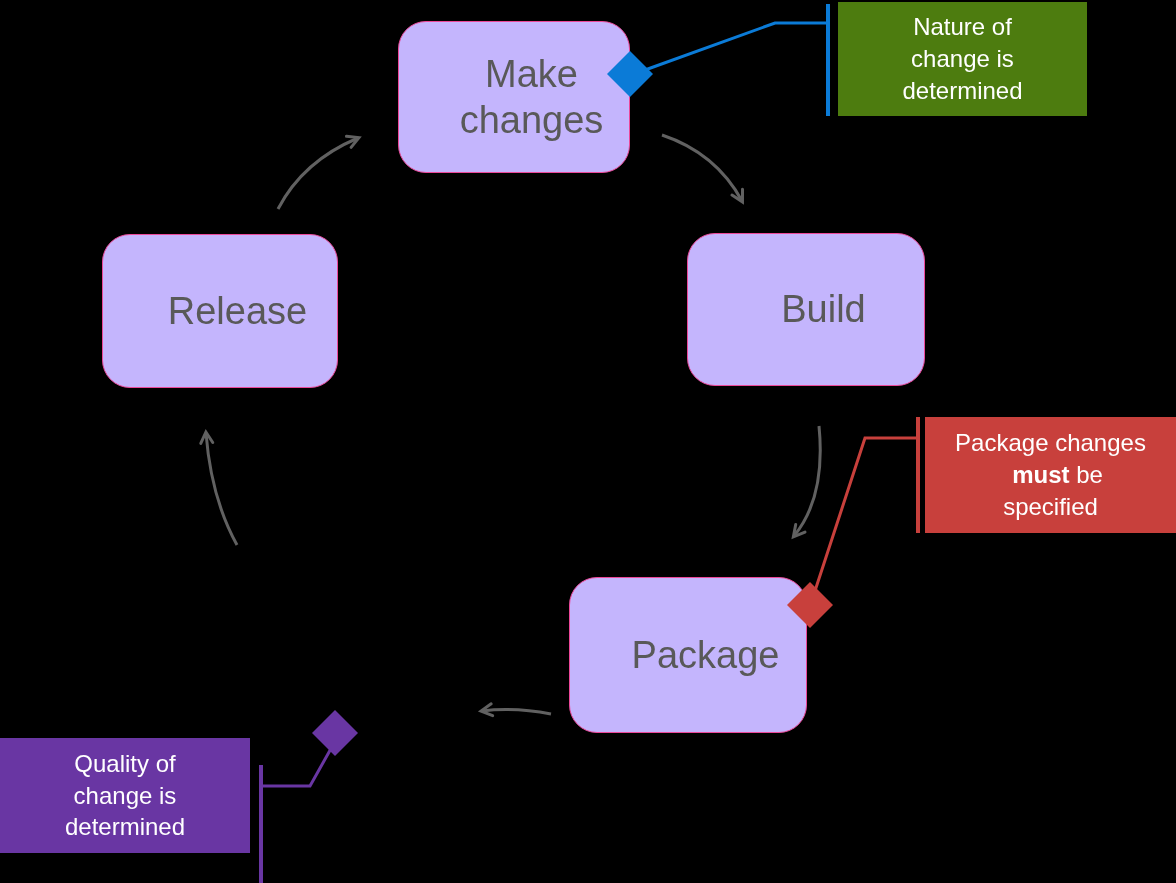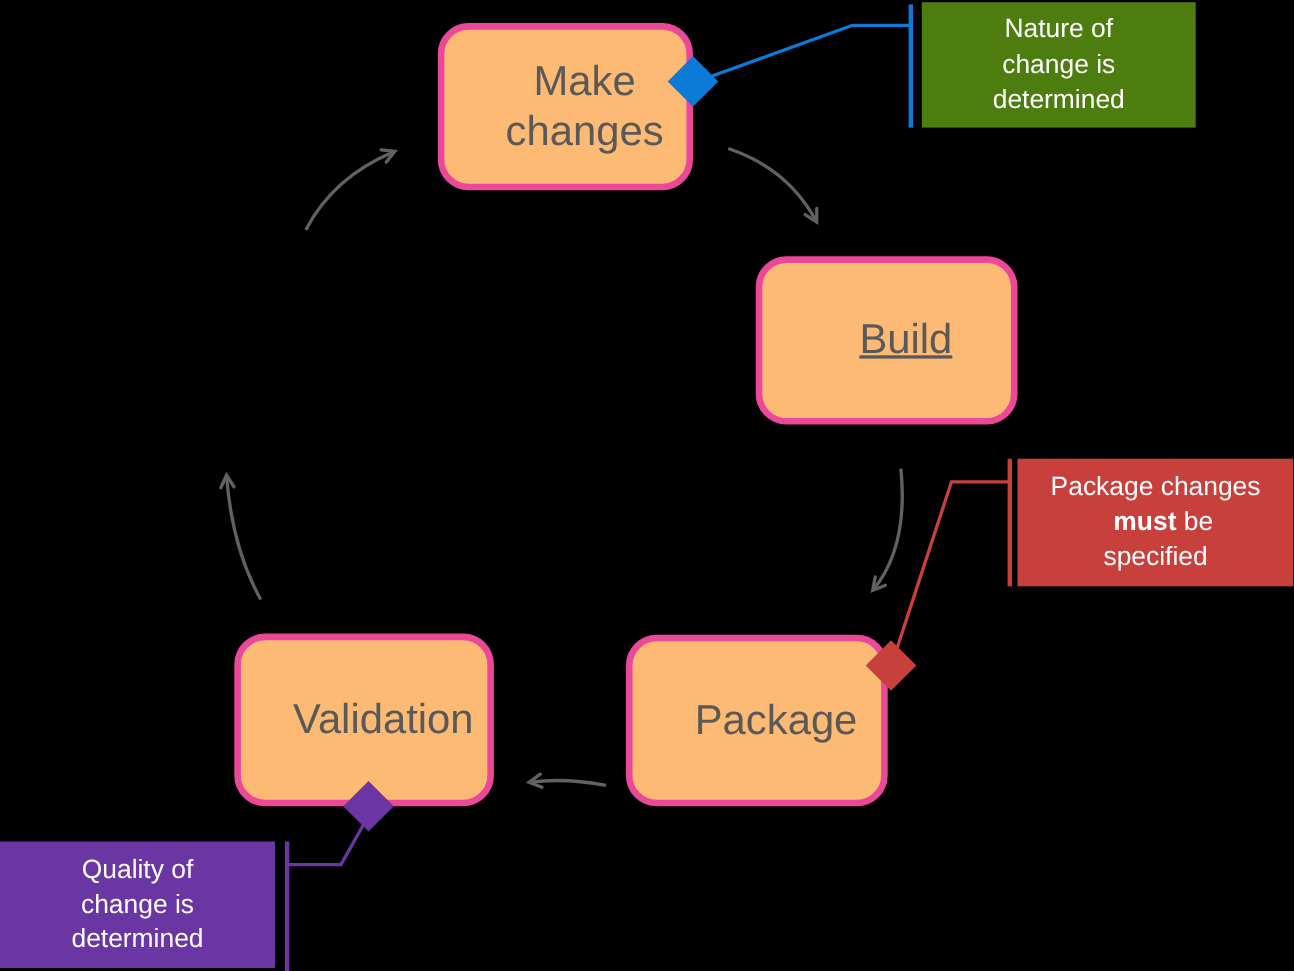--- a/index.html
+++ b/index.html
@@ -5,22 +5,22 @@
   html,body{margin:0;padding:0;background:#000;}
   .canvas{
     position:relative;
     width:1176px;height:883px;
     background:#000;
     overflow:hidden;
     font-family:"Liberation Sans","DejaVu Sans",sans-serif;
   }
   .node{
     position:absolute;
-    background:#fdba74;
-    border:6px solid #ec4899;
+    background:#c4b5fd;
+    border:1px solid #ec4899;
     border-radius:28px;
     display:flex;align-items:center;justify-content:center;
     text-align:center;
     color:#595959;
     font-size:38px;
     line-height:1.22;
     box-sizing:border-box;
     padding-left:35px;
   }
   .node .lbl{max-width:185px;}
@@ -33,44 +33,44 @@
     line-height:1.32;
     box-sizing:border-box;
   }
   .callout .line{display:block;}
   .callout b{font-weight:bold;margin-left:14px;}
   #overlay{
     position:absolute;left:0;top:0;width:1176px;height:883px;
     pointer-events:none;
   }
   #node-make      {left:398px;top:21px; width:232px;height:152px;}
-  #node-build     {left:687px;top:233px;width:238px;height:153px;text-decoration:underline;}
+  #node-build     {left:687px;top:233px;width:238px;height:153px;}
   #node-release   {left:102px;top:234px;width:236px;height:154px;}
   #node-package   {left:569px;top:577px;width:238px;height:156px;}
   #node-validation{left:213px;top:576px;width:236px;height:157px;}
   #callout-blue   {left:838px;top:2px;  width:249px;height:114px;}
   #callout-red    {left:925px;top:417px;width:251px;height:116px;}
-  #callout-purple {left:0;    top:765px;width:250px;height:115px;}
+  #callout-purple {left:0;    top:738px;width:250px;height:115px;}
 </style>
 </head>
 <body>
 
 <div class="canvas">
 
   <div class="node" id="node-make">
     <span class="lbl">Make changes</span>
   </div>
   <div class="node" id="node-build">
     <span class="lbl">Build</span>
   </div>
+  <div class="node" id="node-release">
+    <span class="lbl">Release</span>
+  </div>
   <div class="node" id="node-package">
     <span class="lbl">Package</span>
-  </div>
-  <div class="node" id="node-validation">
-    <span class="lbl">Validation</span>
   </div>
 
   <div class="callout" id="callout-blue" style="background-color: #4d7c0f;">
     <div>
       <span class="line">Nature of</span>
       <span class="line">change is</span>
       <span class="line">determined</span>
     </div>
   </div>
 

